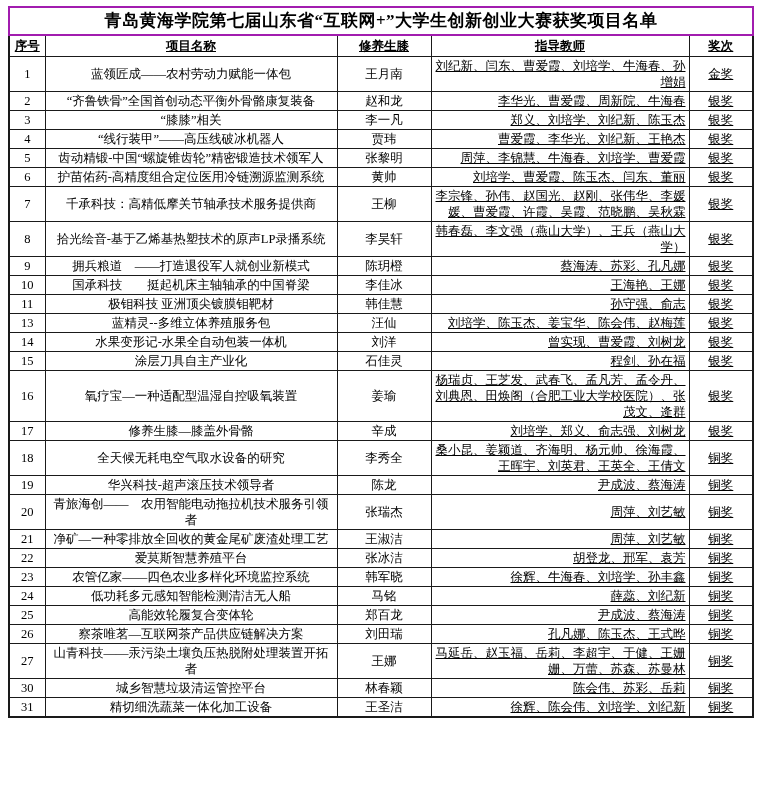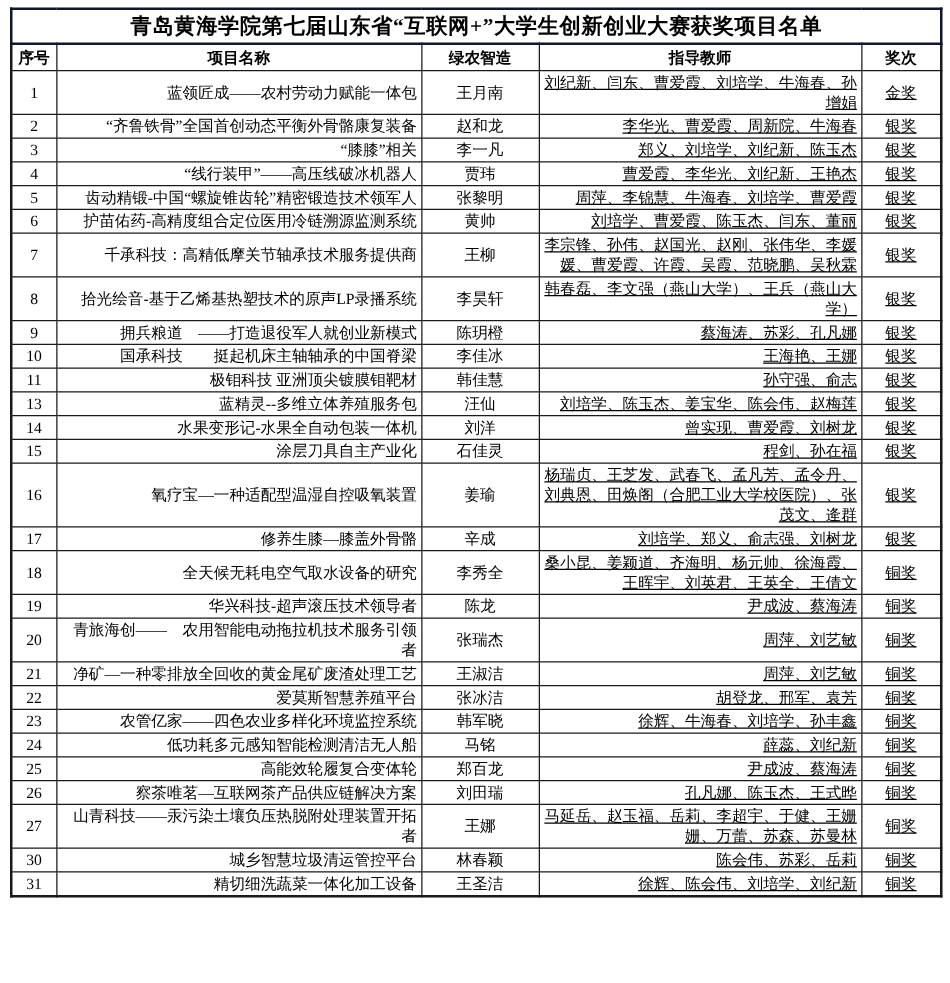--- a/index.html
+++ b/index.html
@@ -21,34 +21,35 @@
   table.award-table td, table.award-table th{
     border:1px solid #1a1a1a;
     padding:1px 3px;
     font-size:12.5px;
     line-height:1.28;
     vertical-align:middle;
     word-break:break-all;
     background:#fff;
   }
   tr.title-row td{
-    border:2px solid #0f172a;
+    border:2px solid #a21caf;
     text-align:center;
     font-size:17px;
     font-weight:bold;
     padding:2px 0;
     letter-spacing:0.5px;
   }
   tr.header-row th{
     text-align:center;
     font-weight:bold;
     padding:2px 0;
+    text-decoration:underline;
   }
   td.c-no{text-align:center;}
-  td.c-project{text-align:right;}
+  td.c-project{text-align:center;}
   td.c-leader{text-align:center;}
   td.c-advisors{text-align:right;text-decoration:underline;}
   td.c-award{text-align:center;text-decoration:underline;}
   table.award-table{border:2px solid #1a1a1a;}
 </style>
 </head>
 <body>
 
 <div id="page">
   <table class="award-table">
@@ -59,21 +60,21 @@
       <col style="width:258px">
       <col style="width:64px">
     </colgroup>
     <tbody>
       <tr class="title-row">
         <td colspan="5">青岛黄海学院第七届山东省“互联网+”大学生创新创业大赛获奖项目名单</td>
       </tr>
       <tr class="header-row">
         <th>序号</th>
         <th>项目名称</th>
-        <th>绿农智造</th>
+        <th>修养生膝</th>
         <th>指导教师</th>
         <th>奖次</th>
       </tr>
 
     <tr>
           <td class="c-no">1</td>
           <td class="c-project">蓝领匠成——农村劳动力赋能一体包</td>
           <td class="c-leader">王月南</td>
           <td class="c-advisors">刘纪新、闫东、曹爱霞、刘培学、牛海春、孙增娟</td>
           <td class="c-award">金奖</td>

